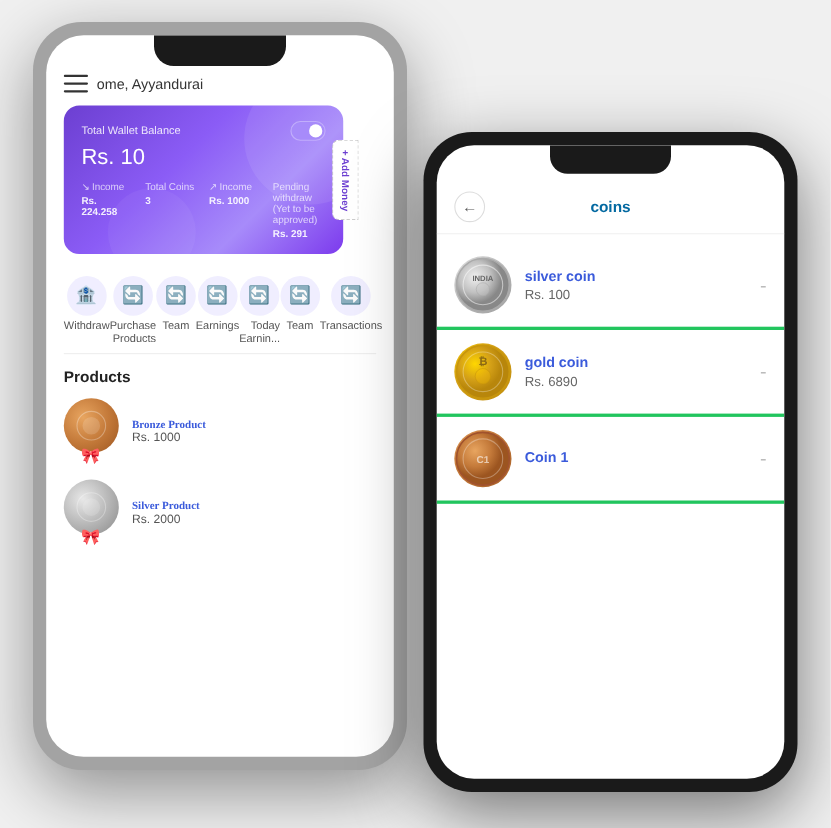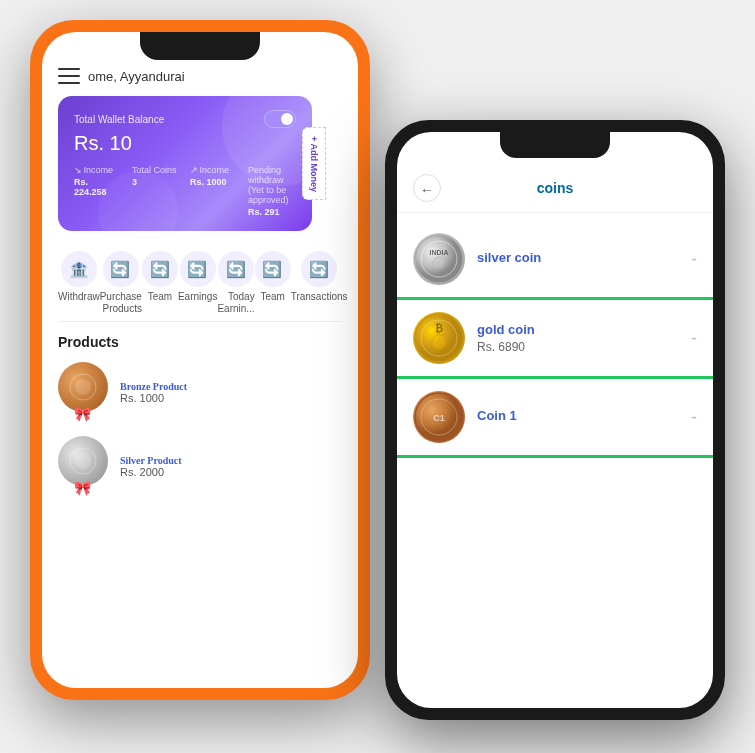--- a/index.html
+++ b/index.html
@@ -12,21 +12,21 @@
       position: relative;
     }
 
     
     .phone1 {
       position: absolute;
       left: 30px;
       top: 20px;
       width: 340px;
       height: 680px;
-      background: #f97316;
+      background: #a3a3a3;
       border-radius: 44px;
       box-shadow: 0 20px 60px rgba(0,0,0,0.4);
       overflow: hidden;
     }
     .phone1-screen {
       position: absolute;
       top: 12px;
       left: 12px;
       right: 12px;
       bottom: 12px;
@@ -515,20 +515,21 @@
                   <stop offset="100%" stop-color="#888"></stop>
                 </radialGradient>
               </defs>
               <circle cx="26" cy="26" r="18" fill="none" stroke="rgba(255,255,255,0.5)" stroke-width="1"></circle>
               <text x="26" y="22" text-anchor="middle" font-size="7" fill="#666" font-weight="bold">INDIA</text>
               <circle cx="26" cy="30" r="6" fill="rgba(200,200,200,0.4)" stroke="#aaa" stroke-width="0.5"></circle>
             </svg>
           </div>
           <div class="coin-info">
             <div class="coin-name">silver coin</div>
+            <div class="coin-price">Rs. 100</div>
           </div>
           <span class="coin-dash">-</span>
         </div>
 
         <div class="coin-item">
           <div class="coin-design coin-img-gold">
             <svg width="52" height="52" viewBox="0 0 52 52">
               <defs>
                 <radialGradient id="gg" cx="35%" cy="35%">
                   <stop offset="0%" stop-color="#ffd700"></stop>

